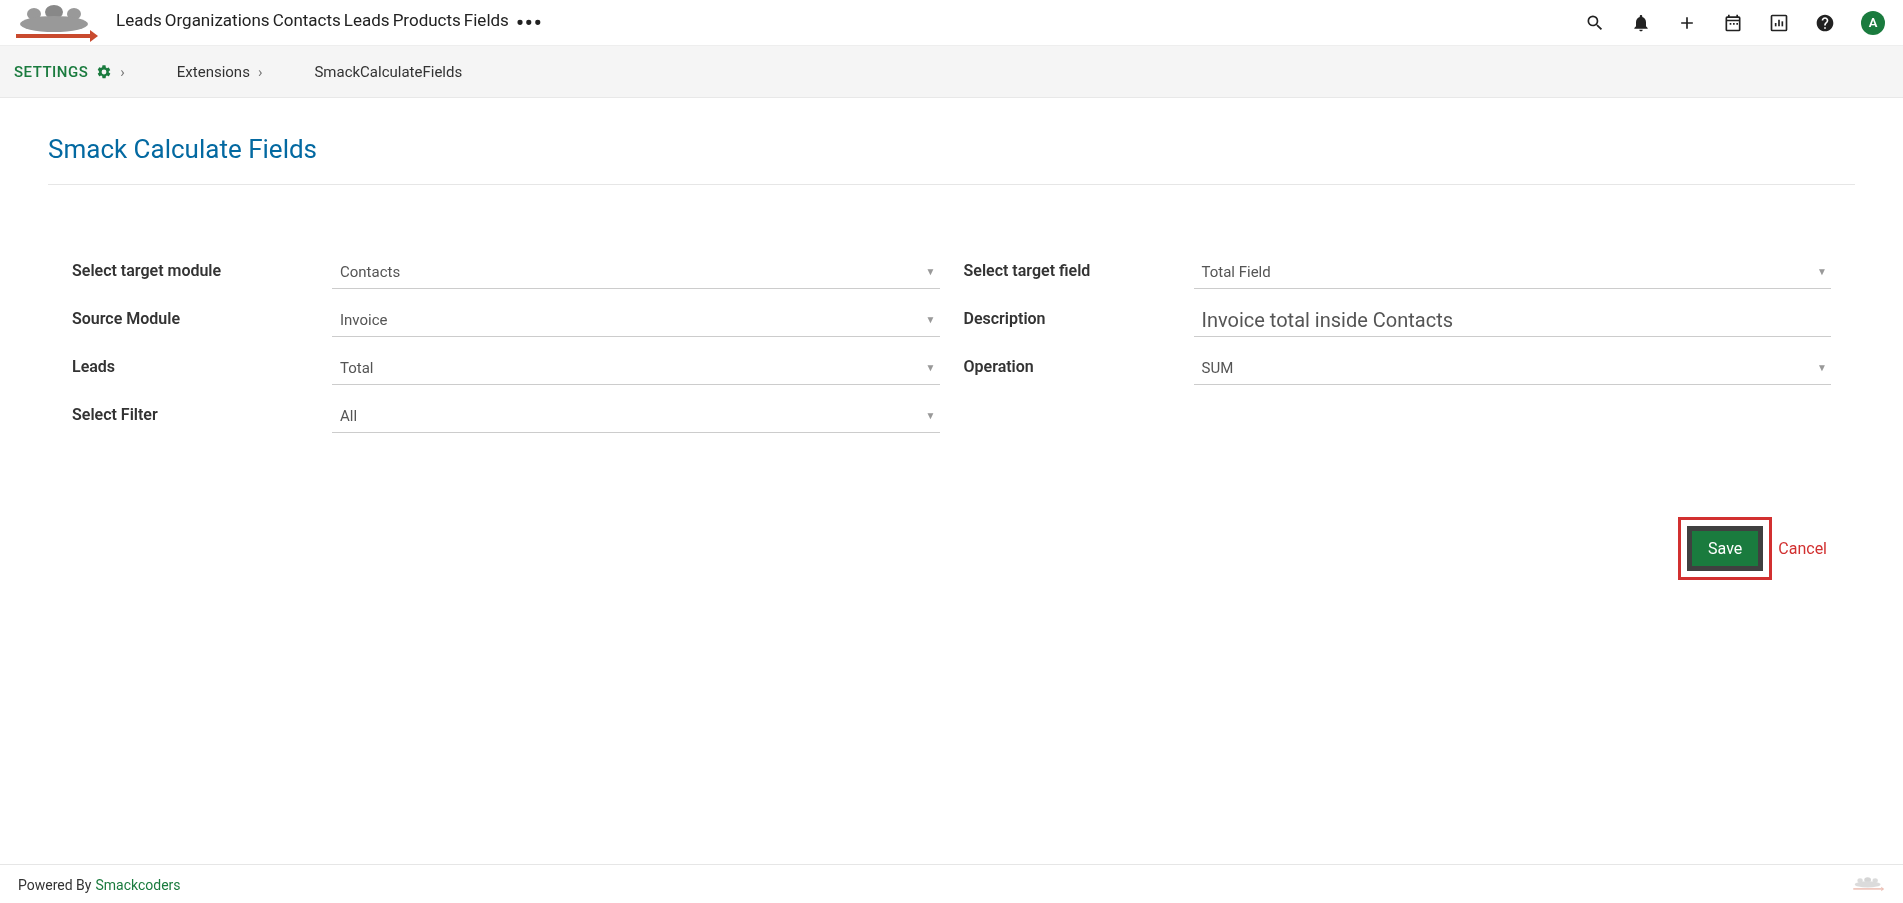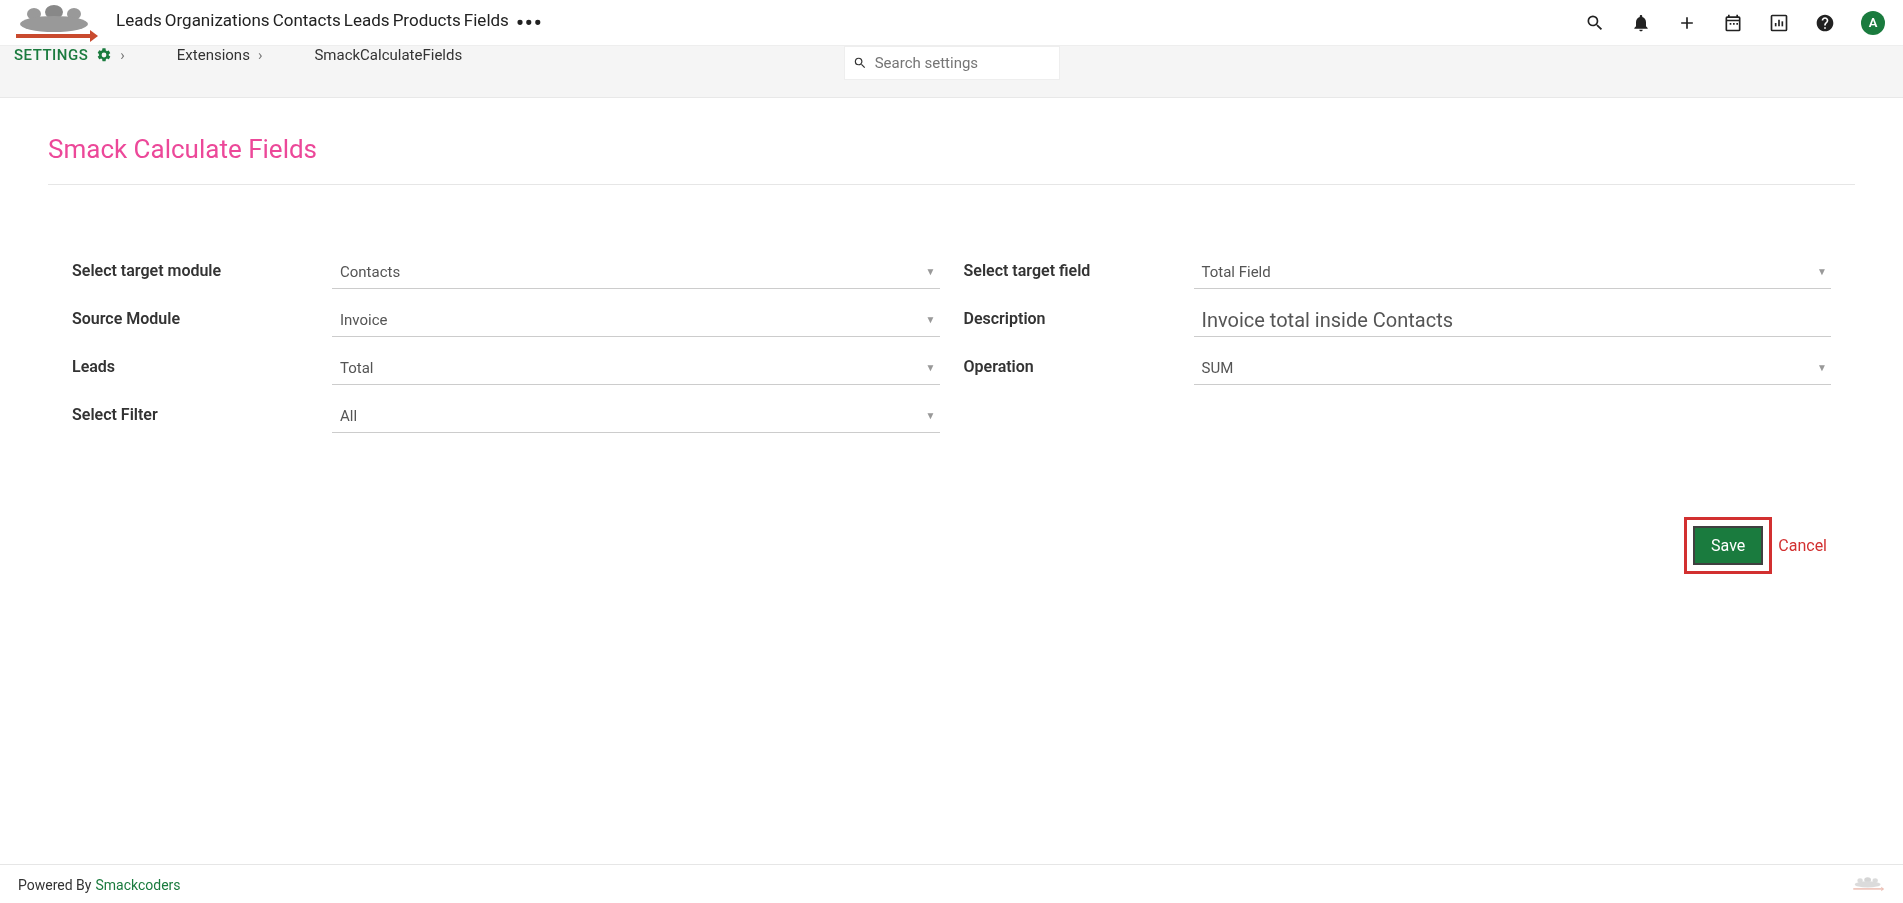--- a/index.html
+++ b/index.html
@@ -8,47 +8,47 @@
 .topnav { display: flex; align-items: center; height: 46px; border-bottom: 1px solid #eee; padding: 0 8px; }
 .logo-wrap { width: 94px; height: 40px; display: flex; align-items: center; justify-content: center; }
 .nav-items { display: flex; gap: 3px; margin-left: 14px; font-size: 17px; color: #222; }
 .nav-items span { cursor: pointer; }
 .nav-ellipsis { font-size: 22px; font-weight: bold; color: #222; margin-left: 4px; letter-spacing: 1px; }
 .topnav-spacer { flex: 1; }
 .top-icons { display: flex; gap: 26px; align-items: center; margin-right: 14px; }
 .top-icons .icn { width: 20px; height: 20px; color: #222; cursor: pointer; display: flex; align-items: center; justify-content: center; }
 .avatar { width: 24px; height: 24px; border-radius: 50%; background: #1a7b3e; color: #fff; display: flex; align-items: center; justify-content: center; font-size: 13px; font-weight: 600; margin-right: -4px; }
 
-.subbar { background: #f5f5f5; height: 52px; border-bottom: 1px solid #e8e8e8; display: flex; align-items: flex-start; padding: 0 14px; position: relative; }
+.subbar { background: #f5f5f5; height: 52px; border-bottom: 1px solid #e8e8e8; display: flex; align-items: center; padding: 0 14px; position: relative; }
 .breadcrumb { display: flex; align-items: center; gap: 8px; font-size: 15px; }
 .breadcrumb .settings-lbl { color: #1a7b3e; font-weight: 500; letter-spacing: 0.5px; }
 .breadcrumb .gear-small { color: #1a7b3e; }
 .breadcrumb .sep { color: #777; }
 .breadcrumb .crumb { color: #333; margin-left: 44px; }
 .search-center { position: absolute; left: 50%; transform: translateX(-50%); display: flex; align-items: center; background: #fff; border: 1px solid #eee; height: 34px; width: 216px; padding: 0 8px; }
 .search-center svg { width: 16px; height: 16px; color: #333; margin-right: 8px; }
 .search-center input { border: none; outline: none; font-size: 15px; width: 100%; color: #777; }
 
 .main { padding: 36px 48px 0 48px; }
-.page-title { font-size: 26px; font-weight: 400; color: #ec4899; padding-bottom: 20px; border-bottom: 1px solid #e6e6e6; }
+.page-title { font-size: 26px; font-weight: 400; color: #0369a1; padding-bottom: 20px; border-bottom: 1px solid #e6e6e6; }
 
 .form-area { display: flex; margin-top: 70px; padding-left: 24px; }
 .col { width: 50%; padding-right: 24px; }
 .row { display: flex; align-items: flex-start; margin-bottom: 14px; }
 .lbl { width: 260px; font-size: 16px; font-weight: 600; color: #333; padding-top: 6px; }
 .ctrl { flex: 1; }
 
 .select { position: relative; border-bottom: 1px solid #ccc; height: 34px; display: flex; align-items: center; }
 .select .sel-text { padding-left: 8px; color: #555; font-size: 15px; }
 .select .caret { position: absolute; right: 4px; font-size: 10px; color: #999; }
 .textinp { border: none; border-bottom: 1px solid #ccc; height: 34px; padding-left: 8px; font-size: 20px; color: #555; width: 100%; outline: none; }
 
 .actions { display: flex; justify-content: flex-end; align-items: center; padding-right: 28px; margin-top: 70px; margin-bottom: 40px; }
 .save-wrap { border: 3px solid #d23030; padding: 6px; display: inline-flex; }
-.save-btn { background: #1a7b3e; color: #fff; border: 2px solid #404040; padding: 8px 16px; font-size: 16px; cursor: pointer; }
+.save-btn { background: #1a7b3e; color: #fff; border: 5px solid #404040; padding: 8px 16px; font-size: 16px; cursor: pointer; }
 .cancel-link { color: #d23030; font-size: 16px; margin-left: 6px; cursor: pointer; }
 
 .footer { border-top: 1px solid #e6e6e6; padding: 10px 18px; position: fixed; bottom: 0; left: 0; right: 0; background: #fff; display: flex; align-items: flex-end; font-size: 14px; }
 .footer .pwd { color: #333; }
 .footer .brand { color: #1a7b3e; margin-left: 4px; }
 .footer-right-ico { margin-left: auto; opacity: 0.35; }
 
 svg { display: block; }
 </style>
 </head>
@@ -118,26 +118,20 @@
     <span class="settings-lbl">SETTINGS</span>
     <span class="gear-small">
       <svg viewBox="0 0 24 24" width="16" height="16" fill="currentColor">
           <path d="M19.14 12.94c.04-.3.06-.61.06-.94 0-.32-.02-.64-.07-.94l2.03-1.58a.5.5 0 00.12-.64l-1.92-3.32a.5.5 0 00-.61-.22l-2.39.96a7.03 7.03 0 00-1.62-.94l-.36-2.54A.5.5 0 0013.9 2h-3.84a.5.5 0 00-.49.42l-.36 2.54c-.59.24-1.13.56-1.62.94l-2.39-.96a.5.5 0 00-.61.22L2.67 8.48a.5.5 0 00.12.64l2.03 1.58c-.5.3-.7.62-.7.94s.2.64.7.94L2.79 14.16a.5.5 0 00-.12.64l1.92 3.32c.14.24.43.34.68.22l2.39-.96c.49.38 1.03.7 1.62.94l.36 2.54c.4.24.25.42.49.42h3.84c.24 0 .45-.18.49-.42l.36-2.54c.59-.24 1.13-.56 1.62-.94l2.39.96c.25.12.54.02.68-.22l1.92-3.32a.5.5 0 00-.12-.64l-2.03-1.58zM12 15.6A3.6 3.6 0 1112 8.4a3.6 3.6 0 010 7.2z"></path>
         </svg>
     </span>
     <span class="sep">›</span>
     <span class="crumb">Extensions</span>
     <span class="sep">›</span>
     <span class="crumb">SmackCalculateFields</span>
-  </div>
-  <div class="search-center">
-    <svg viewBox="0 0 24 24" fill="currentColor">
-        <path d="M15.5 14h-.79l-.28-.27A6.471 6.471 0 0016 9.5 6.5 6.5 0 109.5 16c1.61 0 3.09-.59 4.23-1.57l.27.28v.79l5 4.99L20.49 19l-4.99-5zm-6 0C7.01 14 5 11.99 5 9.5S7.01 5 9.5 5 14 7.01 14 9.5 11.99 14 9.5 14z"></path>
-      </svg>
-    <input placeholder="Search settings" style="">
   </div>
 </div>
 
 <div class="main">
   <h1 class="page-title">Smack Calculate Fields</h1>
 
   <div class="form-area">
     <div class="col">
 
       <div class="row">

